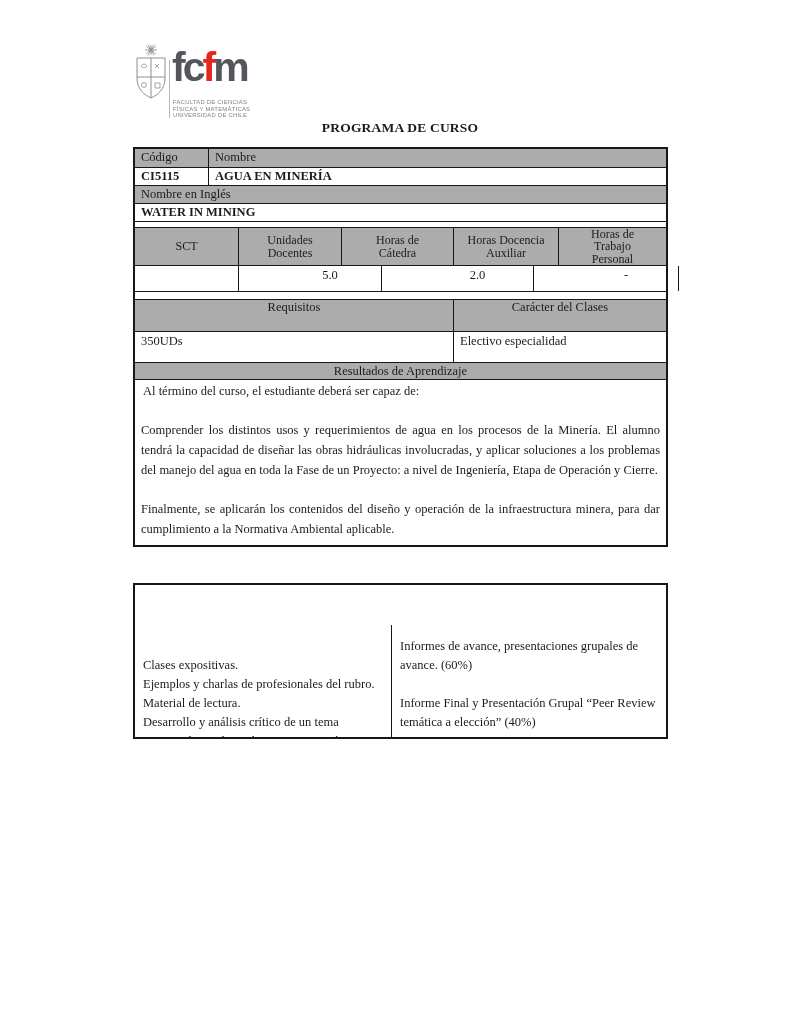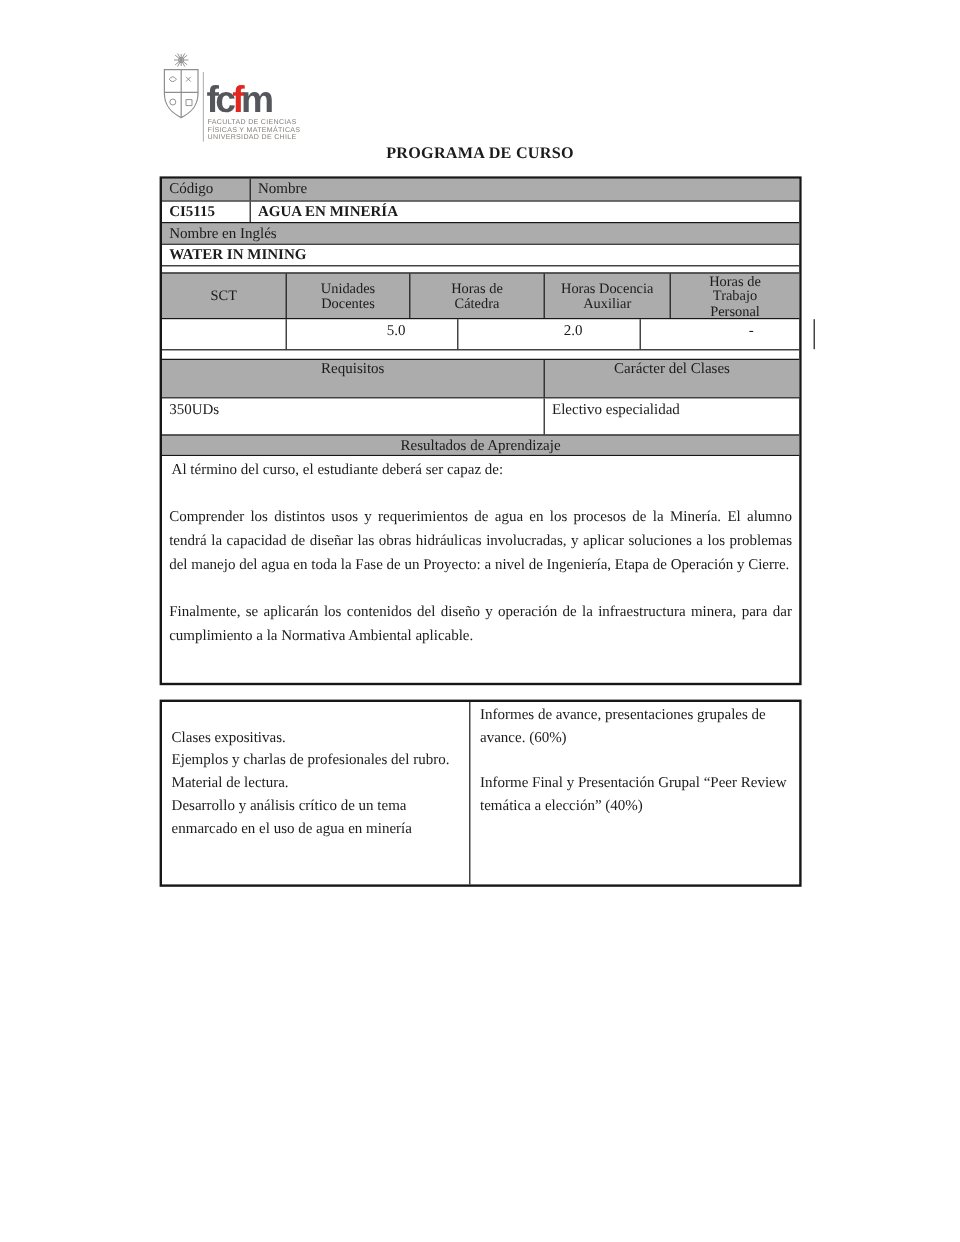--- a/index.html
+++ b/index.html
@@ -10,23 +10,23 @@
     font-family:"Liberation Serif","DejaVu Serif",serif;
     color:#1b1b1b;
     overflow:hidden;
   }
 
   
   .logo { position:absolute; top:44px; left:131px; width:130px; height:76px; }
   .crest { position:absolute; top:0; left:2px; }
   .logo-divider { position:absolute; left:38px; top:16px; width:1px; height:58px; background:#b9b9b9; }
   .acronym {
-    position:absolute; left:41px; top:18px;
+    position:absolute; left:41px; top:3px;
     font-family:"Liberation Sans","DejaVu Sans",sans-serif;
-    font-weight:bold; font-size:31px; line-height:41px; letter-spacing:-3px;
+    font-weight:bold; font-size:41px; line-height:41px; letter-spacing:-3px;
     color:#55565B;
   }
   .acronym .red { color:#E3271E; }
   .logo-tagline {
     position:absolute; left:42px; top:55px;
     font-family:"Liberation Sans","DejaVu Sans",sans-serif;
     font-size:5.9px; line-height:6.6px; letter-spacing:0.25px;
     color:#85807d; white-space:pre-line;
   }
 
@@ -49,21 +49,21 @@
   .row + .row { border-top:1px solid #171717; }
   .gray { background:#ACACAC; }
 
   .cell { box-sizing:border-box; padding-left:6px; line-height:17px; overflow:hidden; }
   .cr { border-right:1px solid #171717; }
   .b { font-weight:bold; }
   .grow { flex:1 1 auto; }
 
   .r18 { height:18px; } .r6 { height:6px; } .r38 { height:38px; }
   .r26 { height:26px;gap:40px; } .r8 { height:8px; } .r16 { height:32px;justify-content:space-between; }
-  .r31 { height:31px; } .r17 { height:17px; } .r190 { height:190px; }
+  .r31 { height:31px; } .r17 { height:17px; } .r190 { height:166px; }
   .r152 { height:152px; }
 
   .w74  { width:74px;  flex:0 0 74px; }
   .w104 { width:104px; flex:0 0 104px; }
   .w103 { width:103px; flex:0 0 103px; }
   .w112 { width:112px; flex:0 0 112px; }
   .w105 { width:105px; flex:0 0 105px; }
   .w319 { width:319px; flex:0 0 319px; }
   .w257 { width:257px; flex:0 0 257px; }
 
@@ -73,21 +73,21 @@
     line-height:12.5px; font-size:12px; padding:0;
   }
   .vc { text-align:center; padding:2px 0 0 0; line-height:15px; }
   .ctr { text-align:center; padding:0; line-height:15px; }
   .top { padding-top:1px; }
 
   .learn { padding:1px 6px 0 6px; }
   .learn .intro { line-height:20px; padding-left:2px; }
   .learn p { margin:19px 0 0 0; line-height:20px; text-align:justify; }
 
-  .tdbody { padding:1px 8px 0 8px; line-height:19px; white-space:pre-line; box-sizing:border-box; }
+  .tdbody { padding:12px 8px 0 8px; line-height:19px; white-space:pre-line; box-sizing:border-box;margin-top:40px; }
 </style>
 </head>
 <body>
 
 <div class="logo">
   <svg class="crest" width="36" height="56" viewBox="0 0 36 56" fill="none">
     <g stroke="#8E8E90" stroke-width="1" fill="none">
 
       <g stroke-width="0.8">
         <line x1="18" y1="1" x2="18" y2="11"></line>

